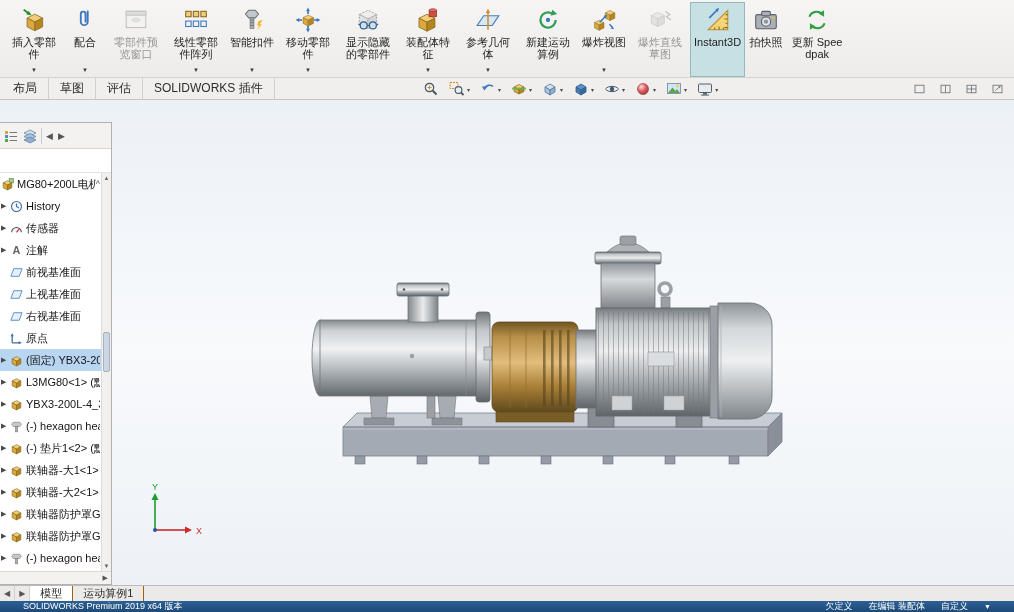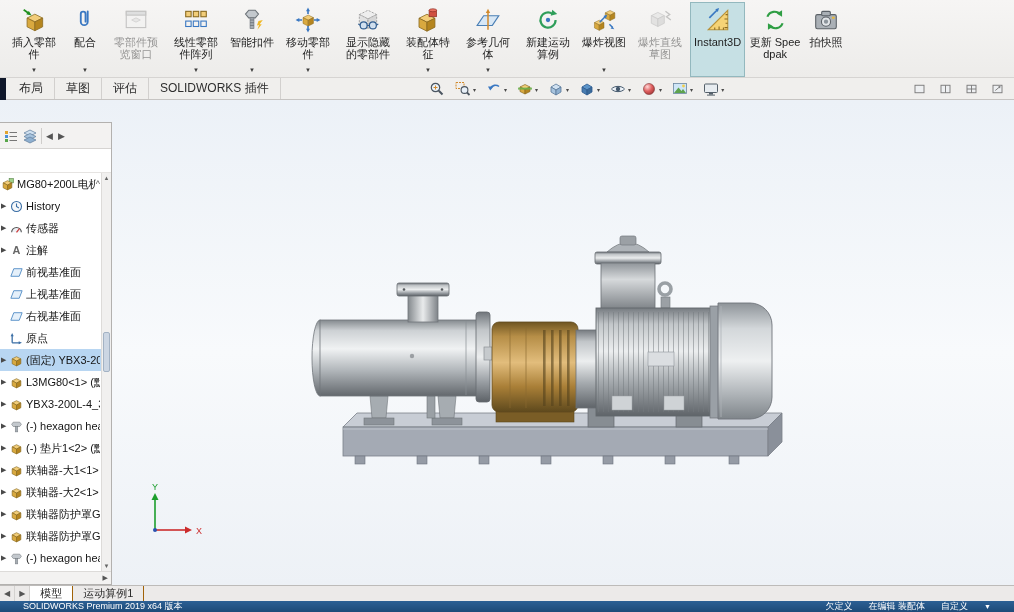--- a/index.html
+++ b/index.html
@@ -9,21 +9,21 @@
 
 .cmdbar{position:absolute;left:0;top:0;right:0;height:78px;background:linear-gradient(#f6f5f4,#edecea);border-bottom:1px solid #d6d4d2;display:flex;align-items:stretch;padding:2px 2px 0 4px}
 .tbtn{display:flex;flex-direction:column;align-items:center;min-width:42px;max-width:60px;padding:4px 3px 2px;cursor:pointer;border:1px solid transparent}
 .ticon{width:26px;height:26px;flex:none}
 .tlabel{font-size:11px;line-height:12px;color:#1e1e1e;text-align:center;margin-top:3px;word-break:break-all;max-width:52px}
 .ddl{font-size:6px;color:#3c3c3c;margin-top:auto;padding-top:1px;line-height:8px;display:none}
 .tbtn.dropdown .ddl{display:block}
 .tbtn.disabled{opacity:.45;filter:grayscale(.7)}
 .tbtn.active{background:#c6e0e4;border-color:#93b8be}
 
-.tabrow{position:absolute;left:6px;top:78px;right:0;height:22px;background:#f0efed;border-bottom:1px solid #c6c4c2}
+.tabrow{position:absolute;left:0;top:78px;right:0;height:22px;background:#f0efed;border-bottom:1px solid #c6c4c2}
 .cmtabs{display:flex;height:100%;margin-left:2px}
 .cmtab{font-size:12px;color:#2e2e2e;padding:0 11px;display:flex;align-items:center;border-right:1px solid #d2d0ce;cursor:pointer;white-space:nowrap}
 .headsup{position:absolute;left:418px;top:0;height:22px;display:flex;align-items:center}
 .hbtn{display:flex;align-items:center;padding:0 5px;height:20px;cursor:pointer}
 .hicon{width:16px;height:16px}
 .hdd{display:none;font-size:6px;color:#4a4a4a;margin-left:2px}
 .hbtn.dropdown .hdd{display:inline}
 .winctl{position:absolute;right:10px;top:0;height:22px;display:flex;align-items:center;gap:13px}
 .wbtn{display:flex;align-items:center;cursor:pointer}
 .wicon{width:13px;height:12px}
@@ -375,30 +375,30 @@
       </div>
       <div class="tbtn active">
         <svg class="ticon">
           <use href="#instant3d-icon"></use>
         </svg>
         <span class="tlabel">Instant3D</span>
 
       </div>
       <div class="tbtn">
         <svg class="ticon">
+          <use href="#take-snapshot-icon"></use>
+        </svg>
+        <span class="tlabel">拍快照</span>
+
+      </div>
+      <div class="tbtn">
+        <svg class="ticon">
           <use href="#update-speedpak-icon"></use>
         </svg>
         <span class="tlabel">更新 Speedpak</span>
-
-      </div>
-      <div class="tbtn">
-        <svg class="ticon">
-          <use href="#take-snapshot-icon"></use>
-        </svg>
-        <span class="tlabel">拍快照</span>
 
       </div>
   </div>
 
   <div class="tabrow">
     <div class="cmtabs">
       <div class="cmtab">布局</div>
         <div class="cmtab">草图</div>
         <div class="cmtab">评估</div>
         <div class="cmtab">SOLIDWORKS 插件</div>

